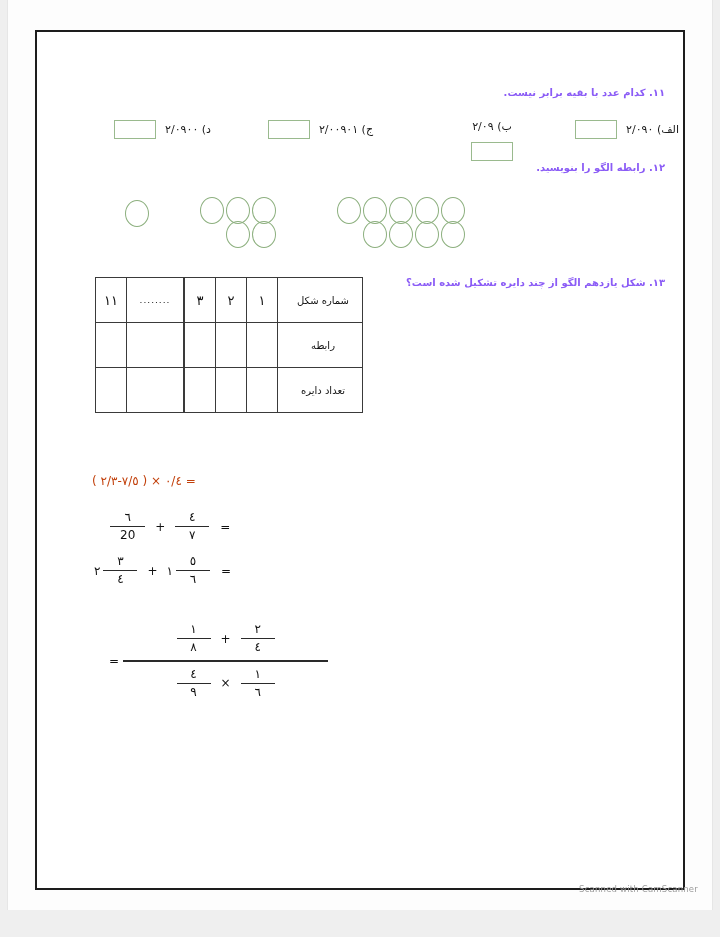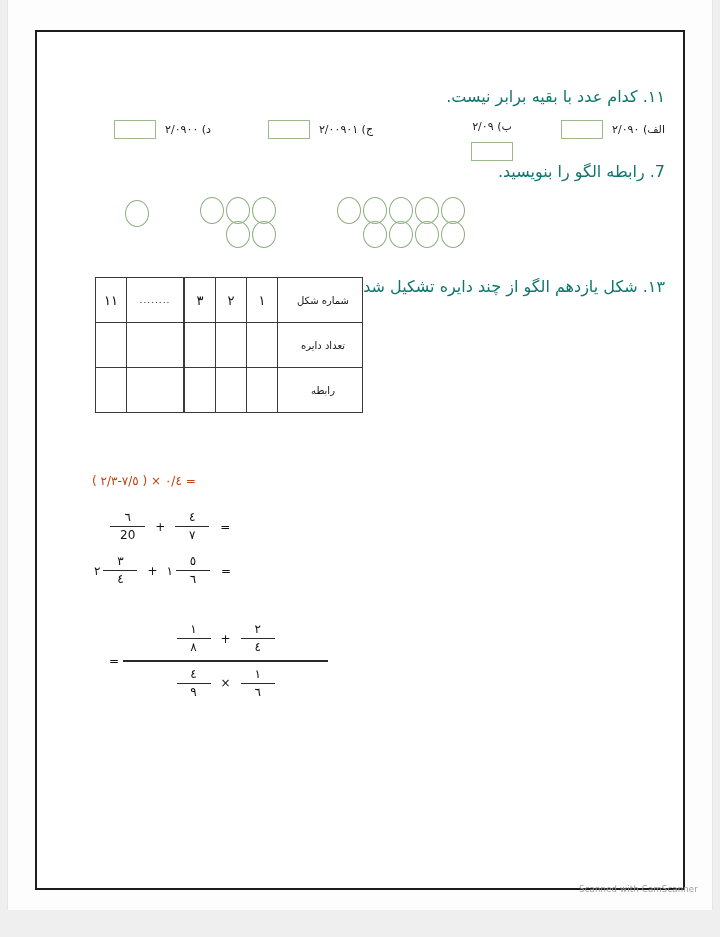--- a/index.html
+++ b/index.html
@@ -37,23 +37,23 @@
   }
   .page-inner {
     position: absolute;
     inset: 0;
     overflow: hidden;
   }
 
   
   .q-title {
     position: absolute;
-    font-size: 16px;
-    font-weight: normal;
-    color: #0f766e;
+    font-size: 10px;
+    font-weight: bold;
+    color: #8b5cf6;
     letter-spacing: 0px;
     direction: rtl;
     white-space: nowrap;
   }
 
   
   .opt-row {
     position: absolute;
     left: 0;
     right: 0;
@@ -235,21 +235,21 @@
 <body>
 
 <div class="scan-sheet">
   <div class="page-frame">
     <div class="page-inner">
 
       <div class="q-title" style="right:18px; top:55px;">١١. كدام عدد با بقيه برابر نيست.</div>
 
       <div class="opt-row" style="top:88px;">
 
-        <div class="option" style="right:18px;">
+        <div class="option" style="right:4px;">
           <span class="option-label">الف) ٢/٠٩٠</span>
           <span class="answer-box"></span>
         </div>
 
         <div class="option" style="right:170px;flex-direction:column;">
           <span class="option-label">ب) ٢/٠٩</span>
           <span class="answer-box"></span>
         </div>
 
         <div class="option" style="right:310px;">
@@ -257,21 +257,21 @@
           <span class="answer-box"></span>
         </div>
 
         <div class="option" style="right:472px;">
           <span class="option-label">د) ٢/٠٩٠٠</span>
           <span class="answer-box"></span>
         </div>
 
       </div>
 
-      <div class="q-title" style="right:18px; top:130px;">7. رابطه الگو را بنويسيد.</div>
+      <div class="q-title" style="right:18px; top:130px;">١٢. رابطه الگو را بنويسيد.</div>
 
       <div class="pattern-area" style="left:0; top:160px; right:0; height:70px;">
 
         <div class="circle-group" style="left:88px; top:8px;">
           <div class="circle-row">
             <span class="circle"></span>
           </div>
         </div>
 
         <div class="circle-group" style="left:163px; top:5px;">
@@ -310,29 +310,29 @@
         <tbody>
           <tr>
             <td class="label-cell">شماره شكل</td>
             <td class="num-cell">١</td>
             <td class="num-cell">٢</td>
             <td class="num-cell">٣</td>
             <td class="dots-cell">........</td>
             <td class="last-cell">١١</td>
           </tr>
           <tr>
-            <td class="label-cell">تعداد دايره</td>
+            <td class="label-cell">رابطه</td>
             <td class="num-cell"></td>
             <td class="num-cell"></td>
             <td class="num-cell"></td>
             <td class="dots-cell"></td>
             <td class="last-cell"></td>
           </tr>
           <tr>
-            <td class="label-cell">رابطه</td>
+            <td class="label-cell">تعداد دايره</td>
             <td class="num-cell"></td>
             <td class="num-cell"></td>
             <td class="num-cell"></td>
             <td class="dots-cell"></td>
             <td class="last-cell"></td>
           </tr>
         </tbody>
       </table>
 
 

